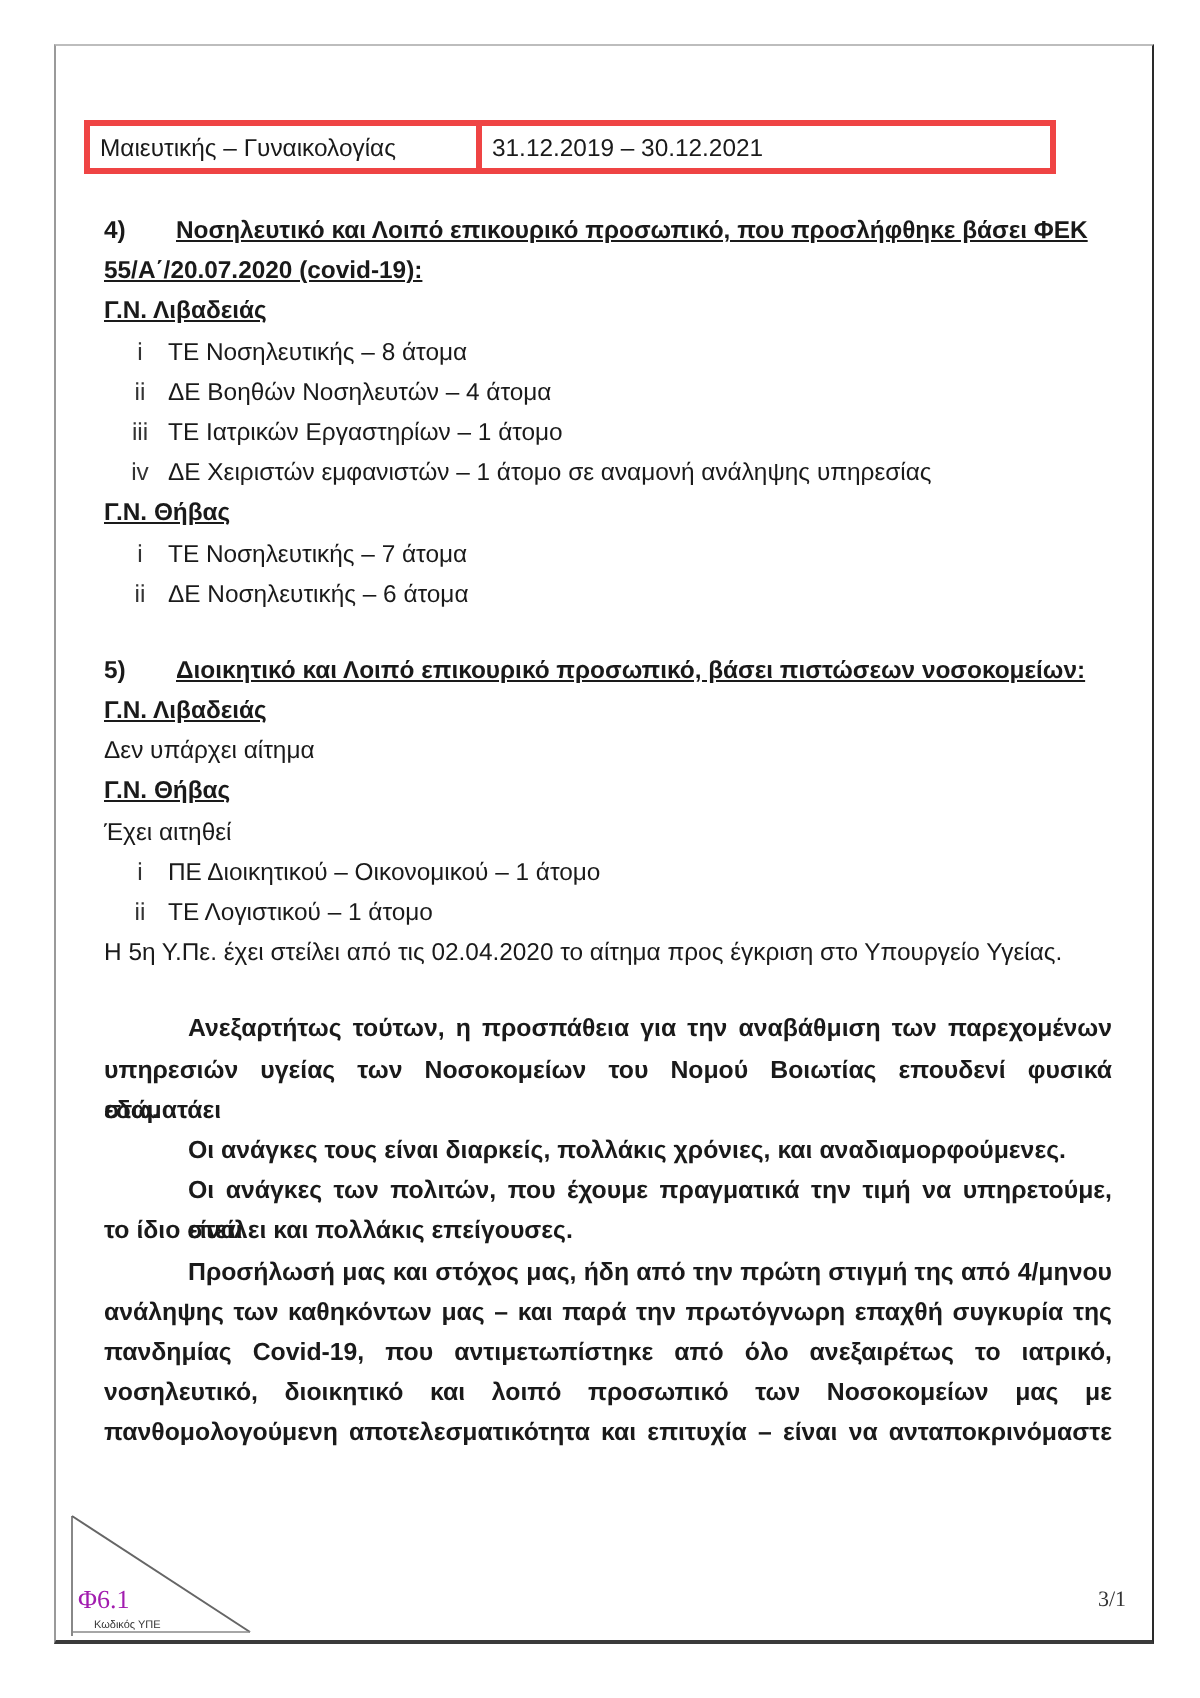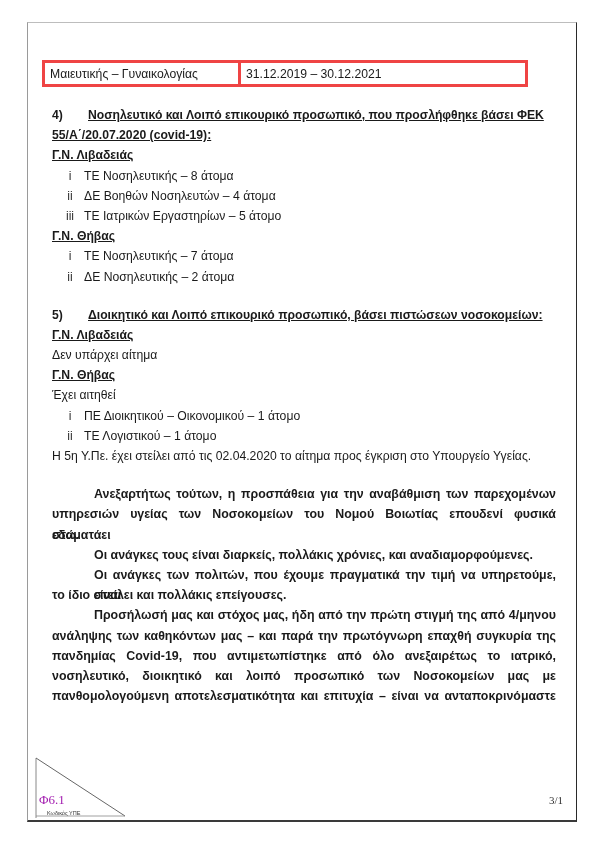--- a/index.html
+++ b/index.html
@@ -46,25 +46,26 @@
 <div class="content">
 
   <div class="line bold">
     <span class="sec-num">4)</span><span class="u">Νοσηλευτικό και Λοιπό επικουρικό προσωπικό, που προσλήφθηκε βάσει ΦΕΚ</span>
   </div>
   <div class="line bold u">55/Α΄/20.07.2020 (covid-19):</div>
 
   <div class="line bold u">Γ.Ν. Λιβαδειάς</div>
   <div class="line item"><span class="roman">i</span><span>ΤΕ Νοσηλευτικής – 8 άτομα</span></div>
   <div class="line item"><span class="roman">ii</span><span>ΔΕ Βοηθών Νοσηλευτών – 4 άτομα</span></div>
-  <div class="line item"><span class="roman">iii</span><span>ΤΕ Ιατρικών Εργαστηρίων – 5 άτομο</span></div>
+  <div class="line item"><span class="roman">iii</span><span>ΤΕ Ιατρικών Εργαστηρίων – 1 άτομο</span></div>
+  <div class="line item"><span class="roman">iv</span><span>ΔΕ Χειριστών εμφανιστών – 1 άτομο σε αναμονή ανάληψης υπηρεσίας</span></div>
 
   <div class="line bold u">Γ.Ν. Θήβας</div>
   <div class="line item"><span class="roman">i</span><span>ΤΕ Νοσηλευτικής – 7 άτομα</span></div>
-  <div class="line item"><span class="roman">ii</span><span>ΔΕ Νοσηλευτικής – 2 άτομα</span></div>
+  <div class="line item"><span class="roman">ii</span><span>ΔΕ Νοσηλευτικής – 6 άτομα</span></div>
 
   <div class="gap-m"></div>
 
   <div class="line bold">
     <span class="sec-num">5)</span><span class="u">Διοικητικό και Λοιπό επικουρικό προσωπικό, βάσει πιστώσεων νοσοκομείων:</span>
   </div>
   <div class="line bold u">Γ.Ν. Λιβαδειάς</div>
   <div class="line">Δεν υπάρχει αίτημα</div>
   <div class="line bold u">Γ.Ν. Θήβας</div>
   <div class="line">Έχει αιτηθεί</div>

